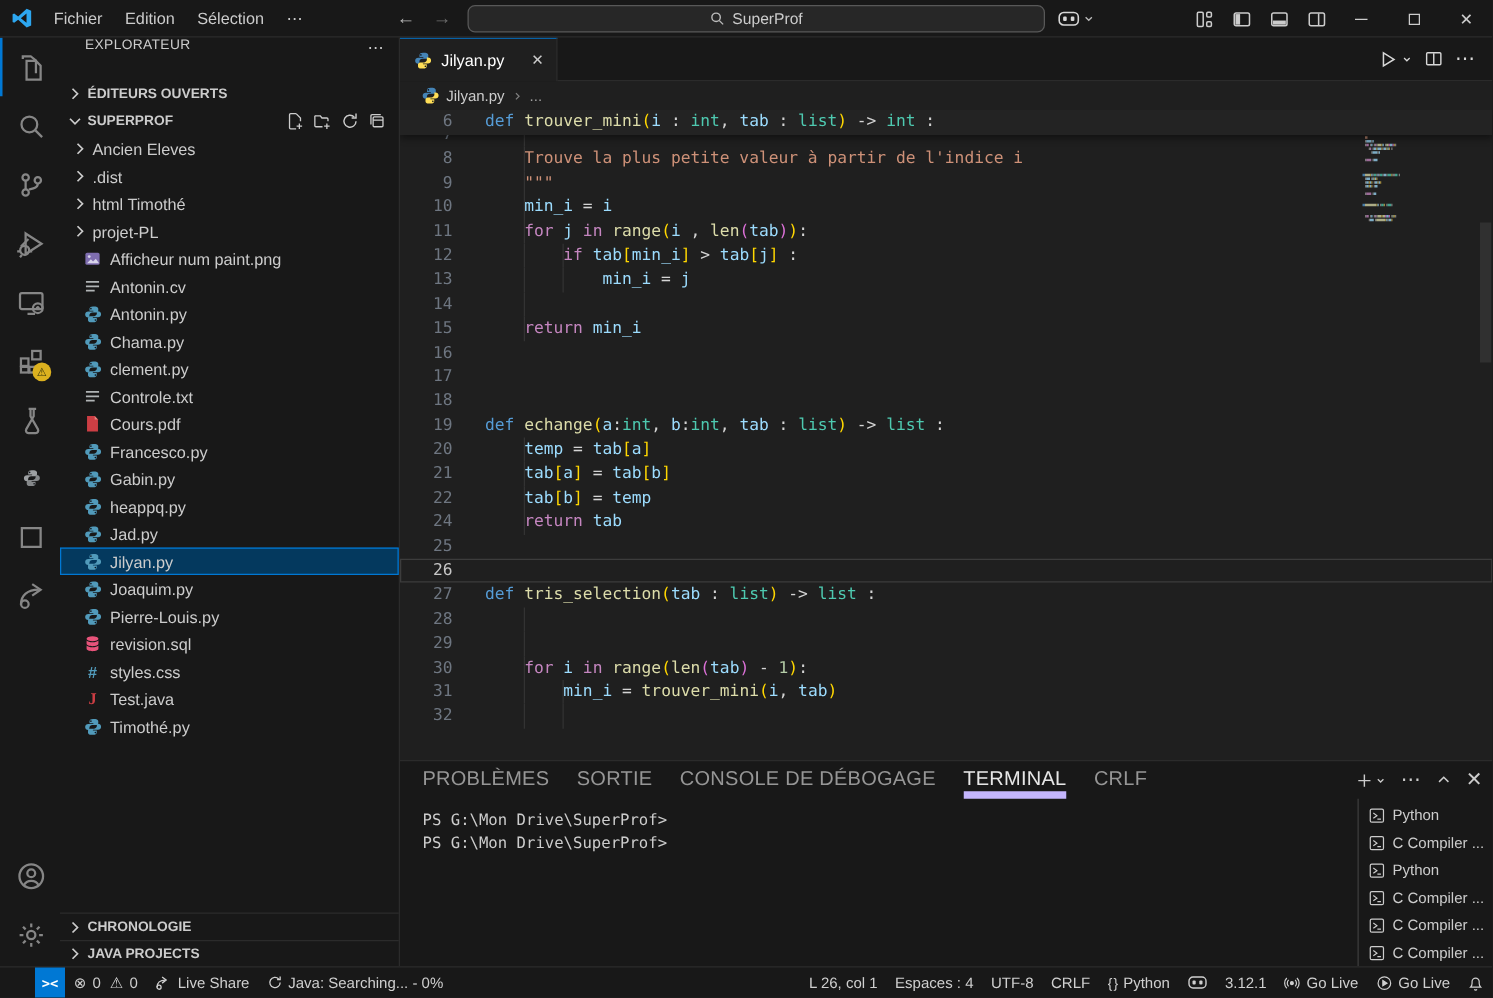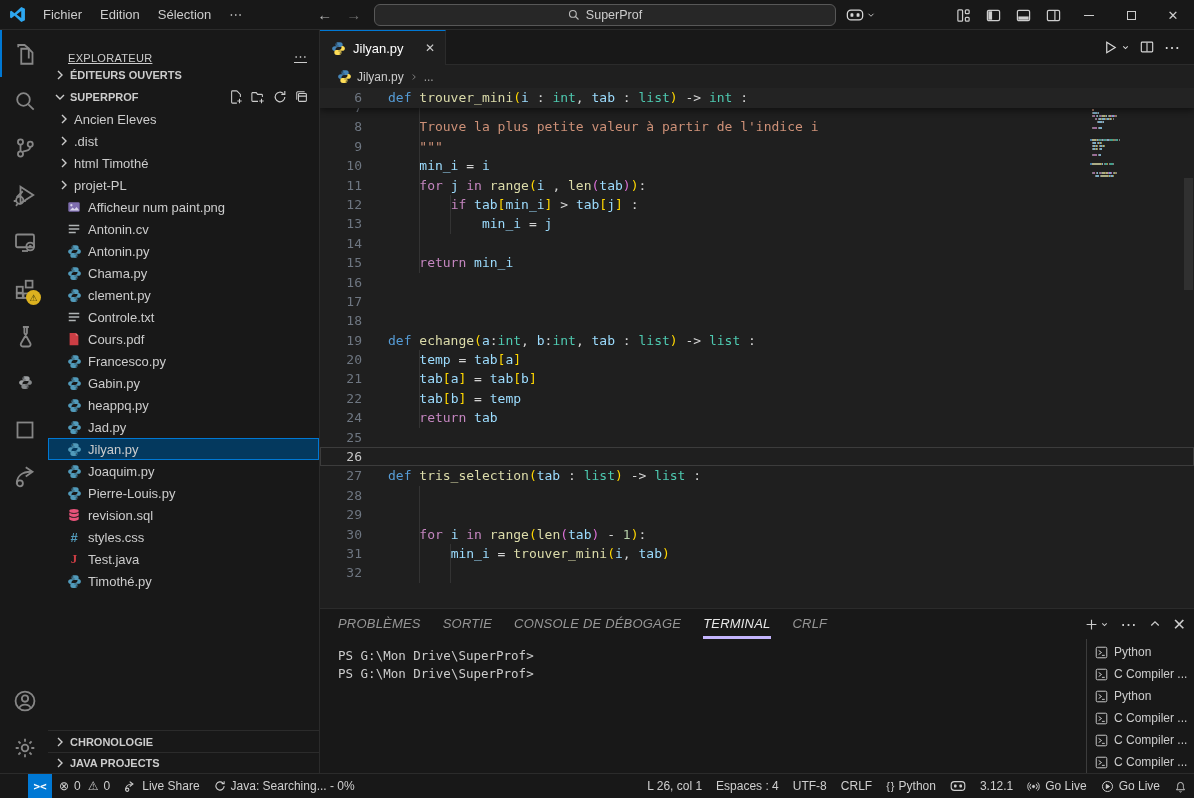--- a/index.html
+++ b/index.html
@@ -25,21 +25,21 @@
   .activitybar { position:absolute; left:0; top:30px; width:48px; height:743px; background:#181818; z-index:30; }
   .act-item { width:48px; height:47px; display:flex; align-items:center; justify-content:center; position:relative; border-left:2px solid transparent; }
   .act-item.active { border-left:2px solid #0078d4; }
   .act-badge { position:absolute; right:7px; bottom:7px; width:15px; height:15px; border-radius:50%;
     background:#dcb11f; color:#30300a; font-size:9px; display:flex; align-items:center; justify-content:center; }
   .act-bottom { position:absolute; bottom:2px; left:0; }
 
   
   .sidebar { position:absolute; left:48px; top:30px; width:272px; height:743px; background:#181818;
     border-right:1px solid #2b2b2b; font-size:13px; }
-  .sb-header { height:34px; display:flex; align-items:flex-end; padding:0 12px 0 20px;text-decoration:underline; }
+  .sb-header { height:34px; display:flex; align-items:flex-start; padding:0 12px 0 20px; }
   .sb-title { font-size:11px; letter-spacing:.3px; color:#cccccc; flex:1; }
   .sb-section { height:22px; display:flex; align-items:center; gap:2px; padding-left:4px;
     font-weight:bold; font-size:11px; color:#cccccc; }
   .sb-section.bordered { border-top:1px solid #2b2b2b; }
   .sb-actions { margin-left:auto; display:flex; gap:8px; padding-right:10px; }
   .file-row { height:22px; display:flex; align-items:center; gap:6px; padding-left:18px; color:#cccccc; cursor:pointer; }
   .file-row.folder { padding-left:8px; gap:2px; }
   .file-row.selected { background:#04395e; outline:1px solid #0078d4; outline-offset:-1px; }
   .file-ic { width:16px; height:16px; display:flex; align-items:center; justify-content:center; flex:none; }
   .sb-bottom { position:absolute; bottom:0; left:0; width:100%; }
@@ -70,22 +70,22 @@
   .tok-g{color:#FFD700}.tok-p{color:#DA70D6}.tok-w{color:#D4D4D4}
   .minimap { position:absolute; right:46px; top:8px; width:58px; }
   .mm-row { display:flex; gap:0; height:3px; align-items:center; }
   .mm-seg { height:2px; display:inline-block; opacity:.75; }
   .ed-scrollbar { position:absolute; right:1px; top:90px; width:9px; height:112px; background:#4a4a4a66; }
 
   
   .panel { position:absolute; left:0; top:578px; width:874px; height:165px; background:#181818;
     border-top:1px solid #2b2b2b; }
   .panel-head { height:30px; display:flex; align-items:center; padding:0 8px 0 18px; }
-  .ptab { font-size:13px; color:#969696; margin-right:22px; height:30px; line-height:30px; letter-spacing:.2px;font-style:italic; }
-  .ptab.active { color:#e7e7e7; border-bottom:3px solid #c4b5fd; }
+  .ptab { font-size:16px; color:#969696; margin-right:22px; height:30px; line-height:30px; letter-spacing:.2px; }
+  .ptab.active { color:#e7e7e7; border-bottom:6px solid #c4b5fd; }
   .panel-icons { margin-left:auto; display:flex; align-items:center; gap:12px; color:#cccccc; }
   .term-out { font-family:"DejaVu Sans Mono","Liberation Mono",monospace; font-size:12.5px; color:#cccccc;
     padding:8px 0 0 18px; line-height:18px; }
   .term-side { position:absolute; right:0; top:30px; width:108px; height:134px; border-left:1px solid #3c3c3c; padding-top:2px; }
   .term-item { height:22px; display:flex; align-items:center; gap:6px; padding-left:8px; font-size:12px; color:#cccccc; white-space:nowrap; overflow:hidden; }
 
   
   .statusbar { position:absolute; left:0; top:773px; width:1194px; height:25px; background:#181818;
     border-top:1px solid #2b2b2b; display:flex; align-items:center; font-size:12px; color:#cfcfcf; z-index:45; }
   .sb-item { display:flex; align-items:center; gap:5px; padding:0 7px; height:25px; }

